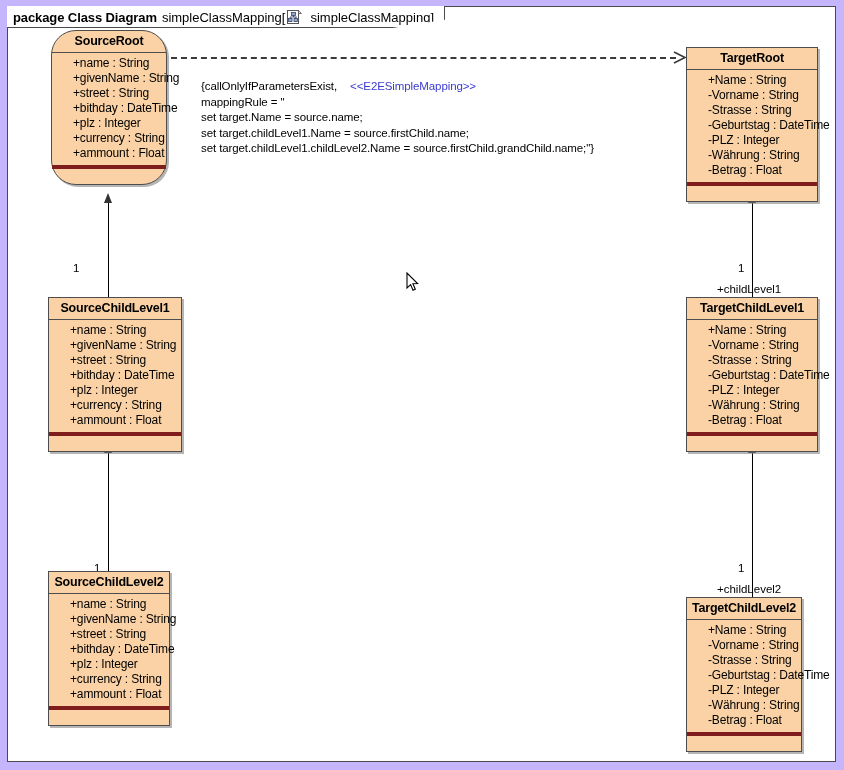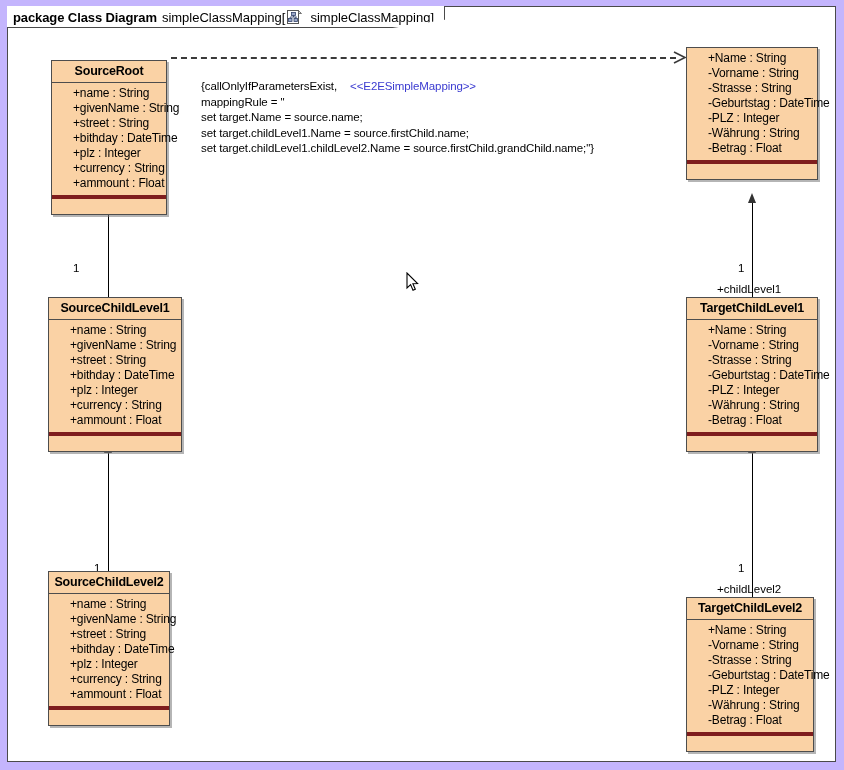--- a/index.html
+++ b/index.html
@@ -220,35 +220,36 @@
   <div class="vline" style="left:752px; top:199px; height:98px;"></div>
   <div class="arrow-up" style="left:748px; top:193px;"></div>
   <div class="mult" style="left:738px; top:262px;">1</div>
   <div class="role" style="left:717px; top:283px;">+childLevel1</div>
 
   <div class="vline" style="left:752px; top:449px; height:148px;"></div>
   <div class="arrow-up" style="left:748px; top:443px;"></div>
   <div class="mult" style="left:738px; top:562px;">1</div>
   <div class="role" style="left:717px; top:583px;">+childLevel2</div>
 
-  <div class="cls" style="left:51px; top:60px; width:116px;">
+  <div class="cls" style="left:51px; top:30px; width:116px;border-radius:25px;">
     <div class="cls-name">SourceRoot</div>
     <div class="cls-attrs">
       <div class="attr">+name : String</div>
       <div class="attr">+givenName : String</div>
       <div class="attr">+street : String</div>
       <div class="attr">+bithday : DateTime</div>
       <div class="attr">+plz : Integer</div>
       <div class="attr">+currency : String</div>
       <div class="attr">+ammount : Float</div>
     </div>
     <div class="cls-ops"></div>
   </div>
 
   <div class="cls" style="left:686px; top:47px; width:132px;">
+    <div class="cls-name">TargetRoot</div>
     <div class="cls-attrs">
       <div class="attr">+Name : String</div>
       <div class="attr">-Vorname : String</div>
       <div class="attr">-Strasse : String</div>
       <div class="attr">-Geburtstag : DateTime</div>
       <div class="attr">-PLZ : Integer</div>
       <div class="attr">-Währung : String</div>
       <div class="attr">-Betrag : Float</div>
     </div>
     <div class="cls-ops"></div>
@@ -289,21 +290,21 @@
       <div class="attr">+givenName : String</div>
       <div class="attr">+street : String</div>
       <div class="attr">+bithday : DateTime</div>
       <div class="attr">+plz : Integer</div>
       <div class="attr">+currency : String</div>
       <div class="attr">+ammount : Float</div>
     </div>
     <div class="cls-ops"></div>
   </div>
 
-  <div class="cls" style="left:686px; top:597px; width:128px;">
+  <div class="cls" style="left:686px; top:597px; width:116px;">
     <div class="cls-name">TargetChildLevel2</div>
     <div class="cls-attrs">
       <div class="attr">+Name : String</div>
       <div class="attr">-Vorname : String</div>
       <div class="attr">-Strasse : String</div>
       <div class="attr">-Geburtstag : DateTime</div>
       <div class="attr">-PLZ : Integer</div>
       <div class="attr">-Währung : String</div>
       <div class="attr">-Betrag : Float</div>
     </div>

